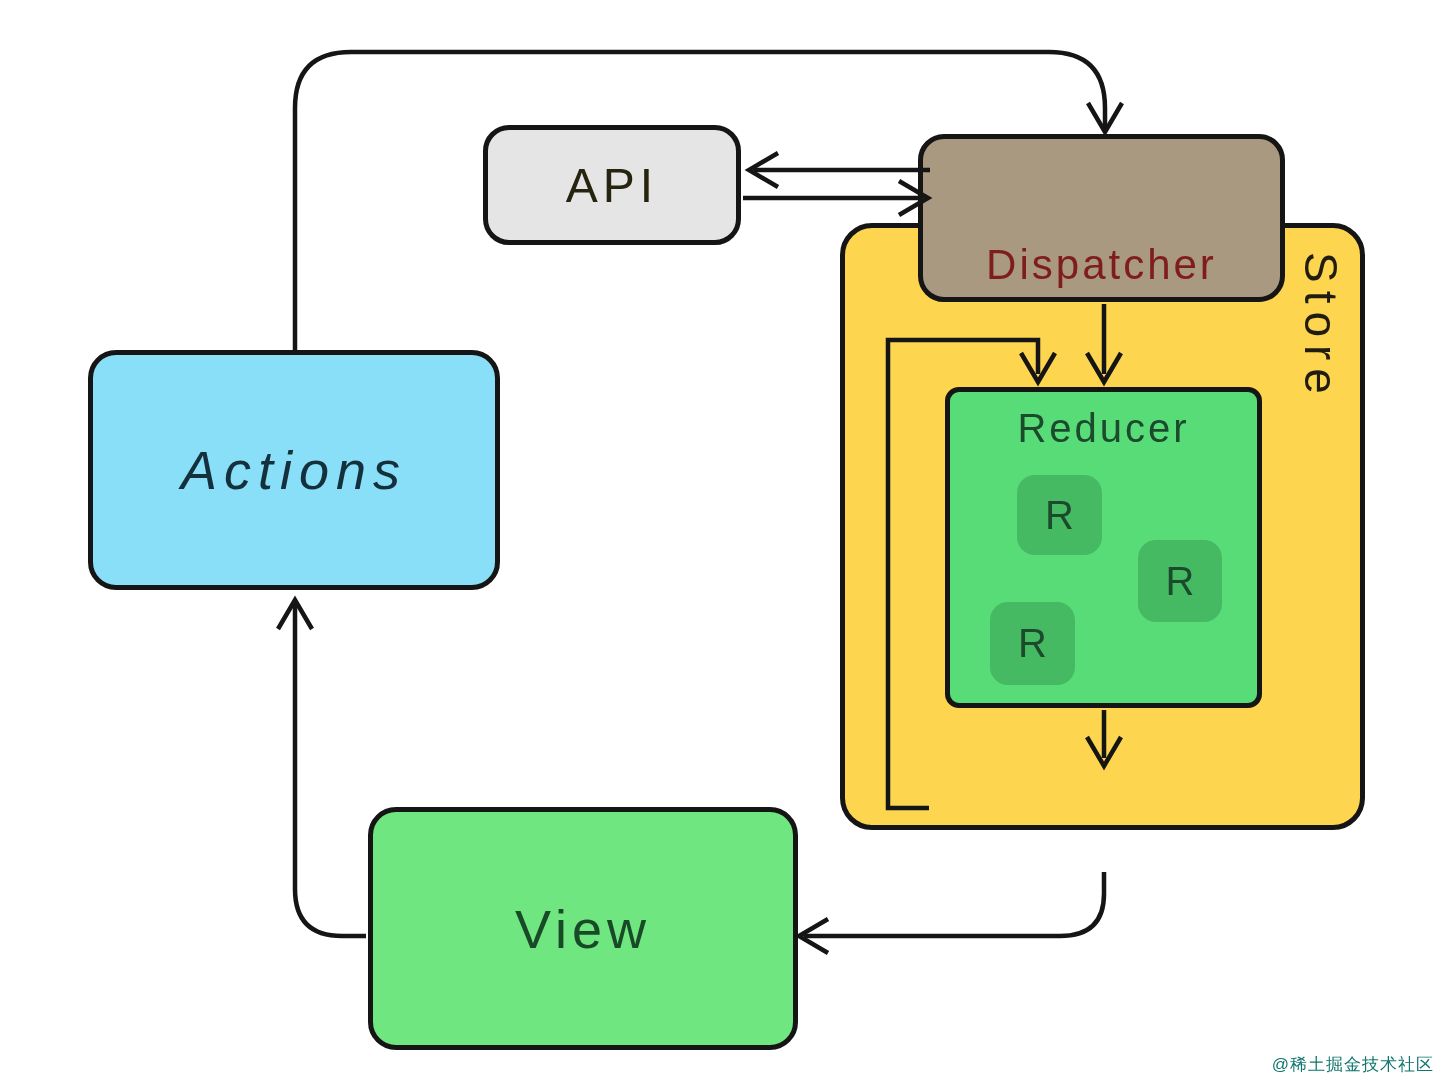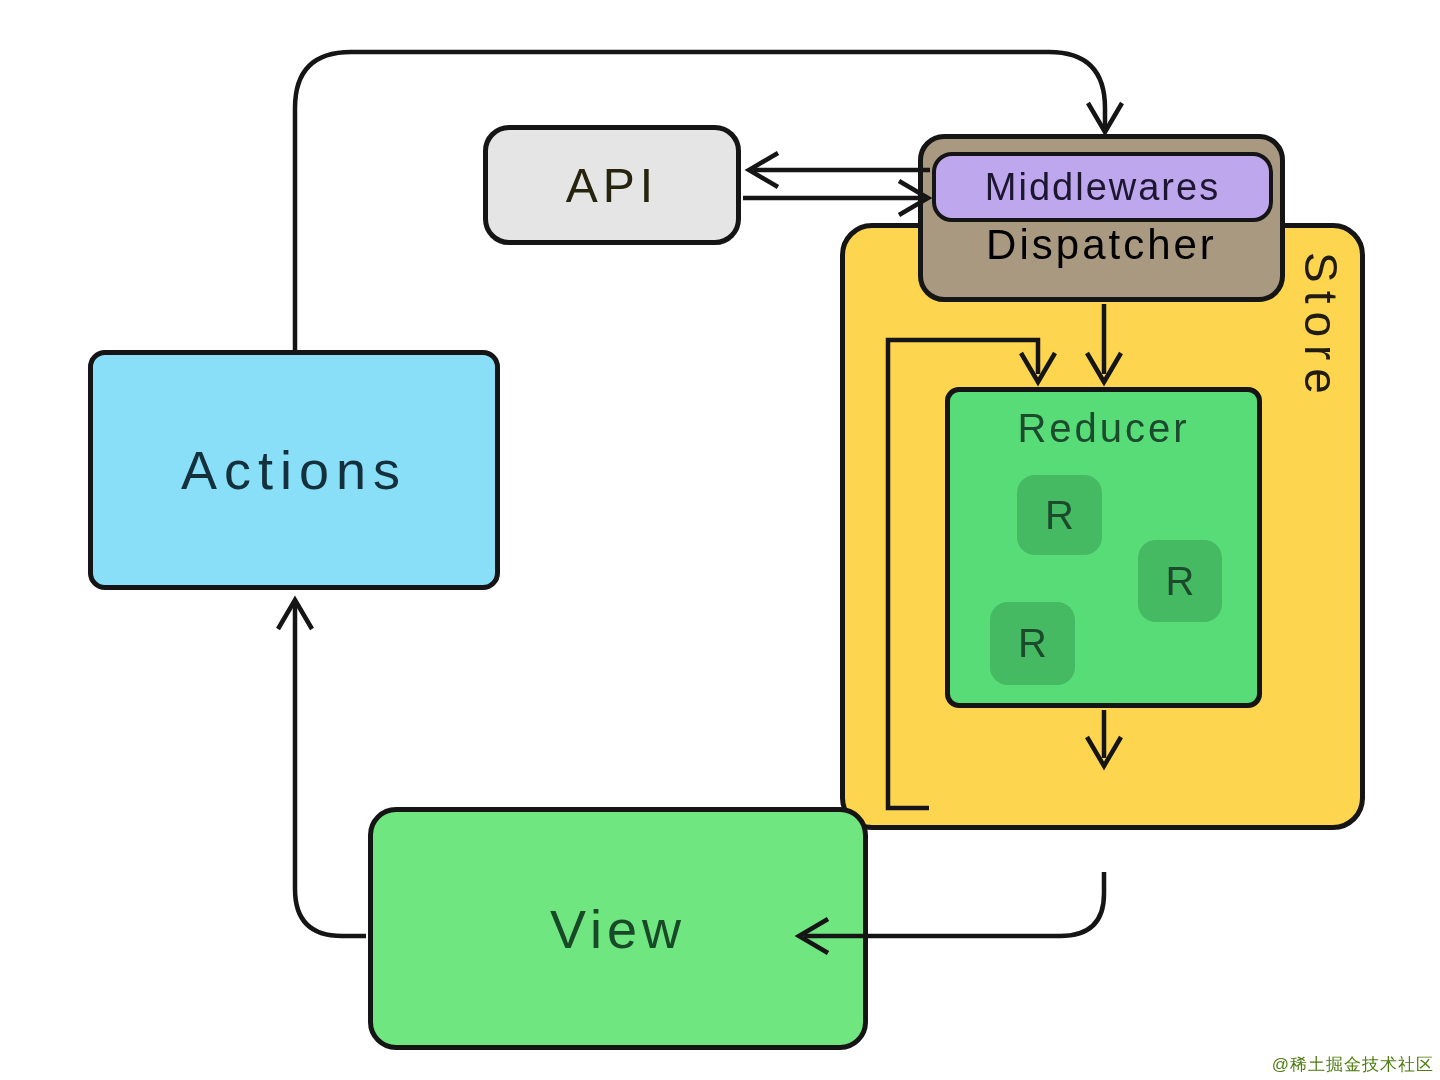--- a/index.html
+++ b/index.html
@@ -26,21 +26,21 @@
   #store-label{
     position:absolute;right:12px;top:24px;
     writing-mode:vertical-rl;
     font-size:46px;letter-spacing:8px;color:#201c12;
   }
   #dispatcher{
     left:918px;top:134px;width:367px;height:168px;
     background:#AA9981;border-radius:26px;z-index:2;
     align-items:flex-end;
   }
-  #dispatcher .label{font-size:42px;letter-spacing:3px;color:#000000;margin-bottom:28px;}
+  #dispatcher .label{font-size:42px;letter-spacing:3px;color:#7f1d1d;margin-bottom:8px;}
   #middlewares{
     left:932px;top:152px;width:341px;height:70px;
     background:#BFA7EE;border-radius:20px;z-index:3;border-width:4px;
   }
   #middlewares .label{font-size:38px;letter-spacing:2px;color:#1d1630;}
   #reducer{
     left:945px;top:387px;width:317px;height:321px;
     background:#58DC78;border-radius:14px;z-index:2;
     align-items:flex-start;
   }
@@ -54,61 +54,58 @@
   #r-chip-1{left:67px;top:83px;width:85px;height:80px;}
   #r-chip-2{left:188px;top:148px;width:84px;height:82px;}
   #r-chip-3{left:40px;top:210px;width:85px;height:83px;}
   #state{
     left:927px;top:770px;width:313px;height:100px;
     background:#F0A88E;border-radius:26px;z-index:2;
   }
   #state .label{font-size:44px;letter-spacing:4px;color:#231713;}
   #actions{
     left:88px;top:350px;width:412px;height:240px;
-    background:#8ADFF8;border-radius:17px;z-index:2;
+    background:#8ADFF8;border-radius:28px;z-index:2;font-style:italic;
   }
   #actions .label{font-size:54px;letter-spacing:7px;color:#14303d;}
   #api{
     left:483px;top:125px;width:258px;height:120px;
     background:#e5e5e5;border-radius:26px;z-index:2;
   }
   #api .label{font-size:48px;letter-spacing:5px;color:#26240f;}
   #view{
-    left:368px;top:807px;width:500px;height:243px;
+    left:368px;top:807px;width:430px;height:243px;
     background:#70E681;border-radius:28px;z-index:2;
   }
   #view .label{font-size:54px;letter-spacing:5px;color:#184a28;}
   
   #wires{
     position:absolute;left:0;top:0;width:1440px;height:1080px;
     z-index:10;pointer-events:none;
   }
   #wires path, #wires polyline{
     fill:none;stroke:#151515;stroke-width:4.5px;
   }
   
   #watermark{
     position:absolute;right:6px;bottom:4px;
-    font-size:17px;color:#4d7c0f;letter-spacing:1px;z-index:20;
+    font-size:17px;color:#0f766e;letter-spacing:1px;z-index:20;
   }
 </style>
 </head>
 <body>
 
 <div id="canvas">
 
   <div class="node" id="store">
     <span class="label" id="store-label">Store</span>
   </div>
 
   <div class="node" id="dispatcher">
     <span class="label">Dispatcher</span>
-  </div>
-  <div class="node" id="middlewares">
-    <span class="label">Middlewares</span>
   </div>
 
   <div class="node" id="reducer">
     <span class="label">Reducer</span>
     <div class="r-chip" id="r-chip-1">
       <span>R</span>
     </div>
     <div class="r-chip" id="r-chip-2">
       <span>R</span>
     </div>

